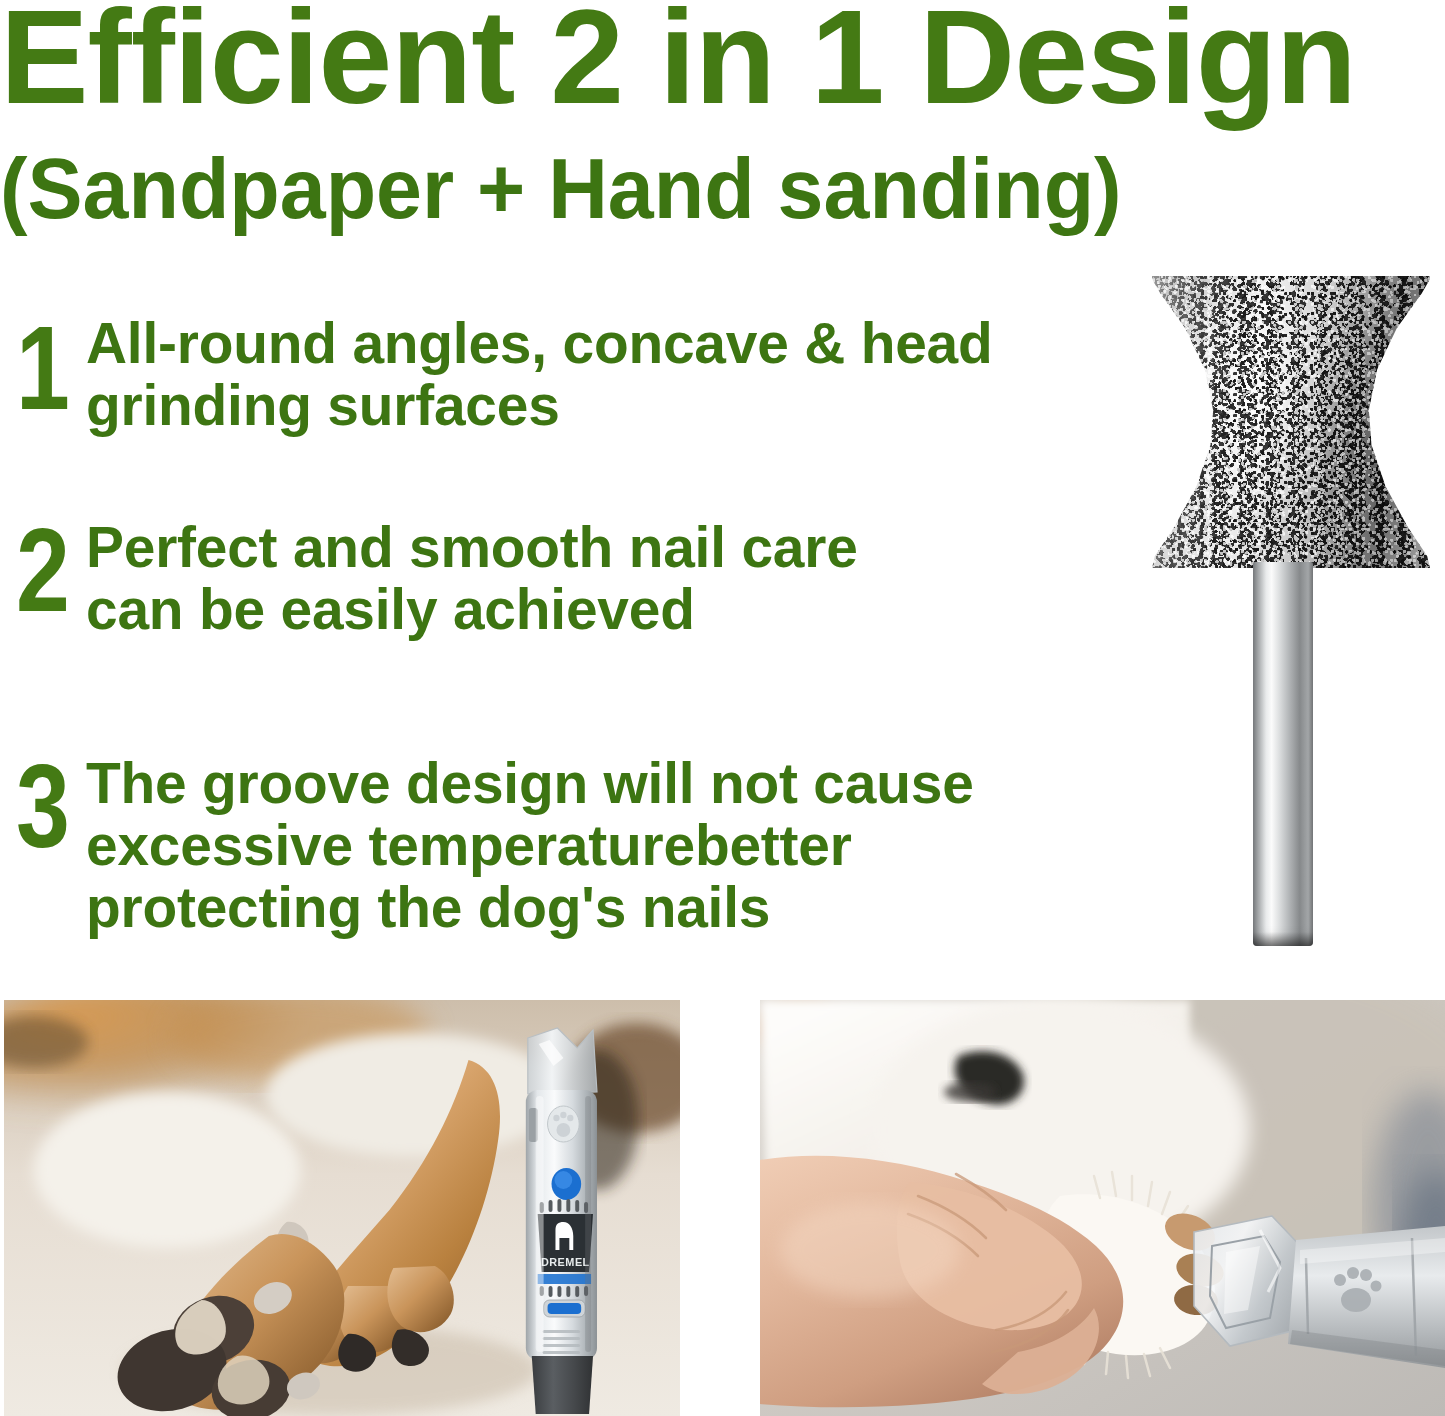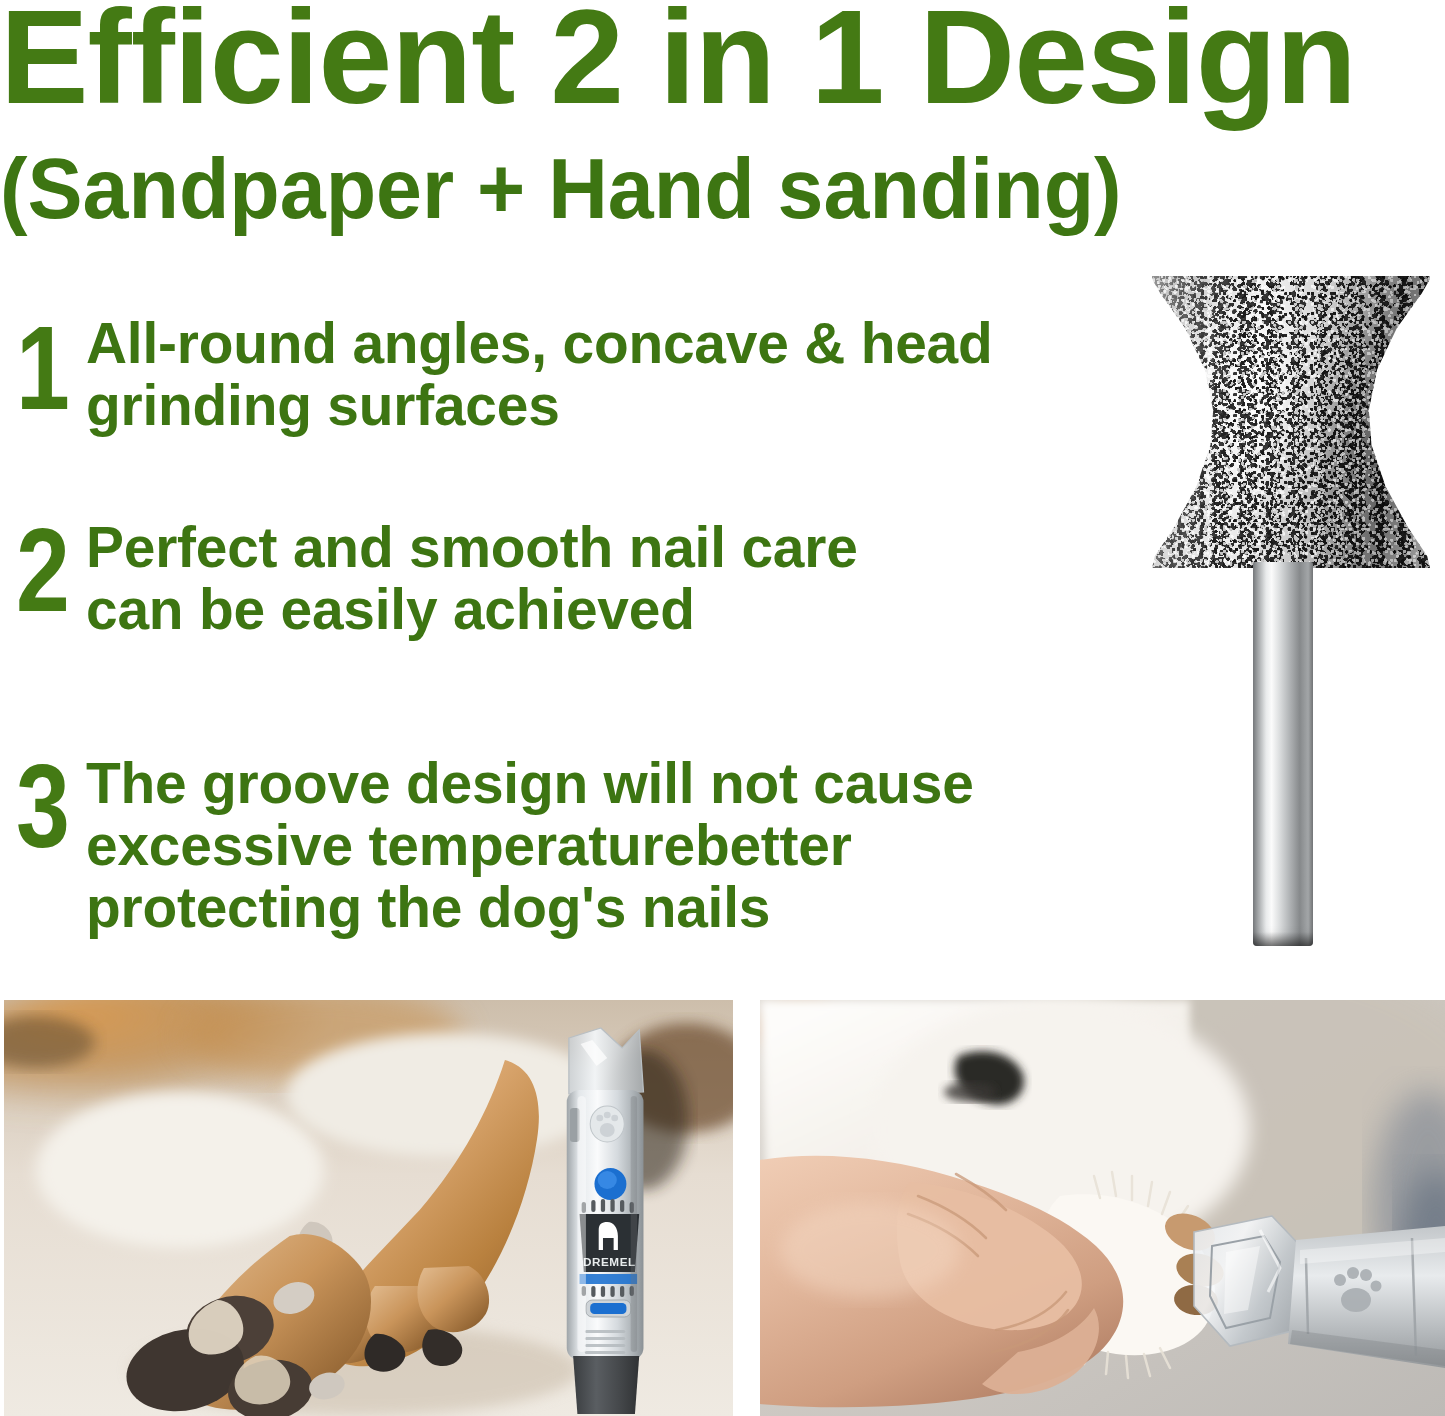--- a/index.html
+++ b/index.html
@@ -238,21 +238,21 @@
     height: 14px;
     background: linear-gradient(180deg, rgba(0,0,0,0.0), rgba(0,0,0,0.38));
     border-radius: 0 0 4px 4px;
   }
 
   
   .photo {
     position: absolute;
     overflow: hidden;
   }
-  #photo-left  { left: 4px;   top: 1000px; width: 729px; height: 416px; }
+  #photo-left  { left: 4px;   top: 1000px; width: 676px; height: 416px; }
   #photo-right { left: 760px; top: 1000px; width: 685px; height: 416px; }
   .photo svg { display: block; width: 100%; height: 100%; }
 </style>
 </head>
 <body>
 
 <div class="heading">Efficient 2 in 1 Design</div>
 
 <div class="subheading">(Sandpaper + Hand sanding)</div>
 

